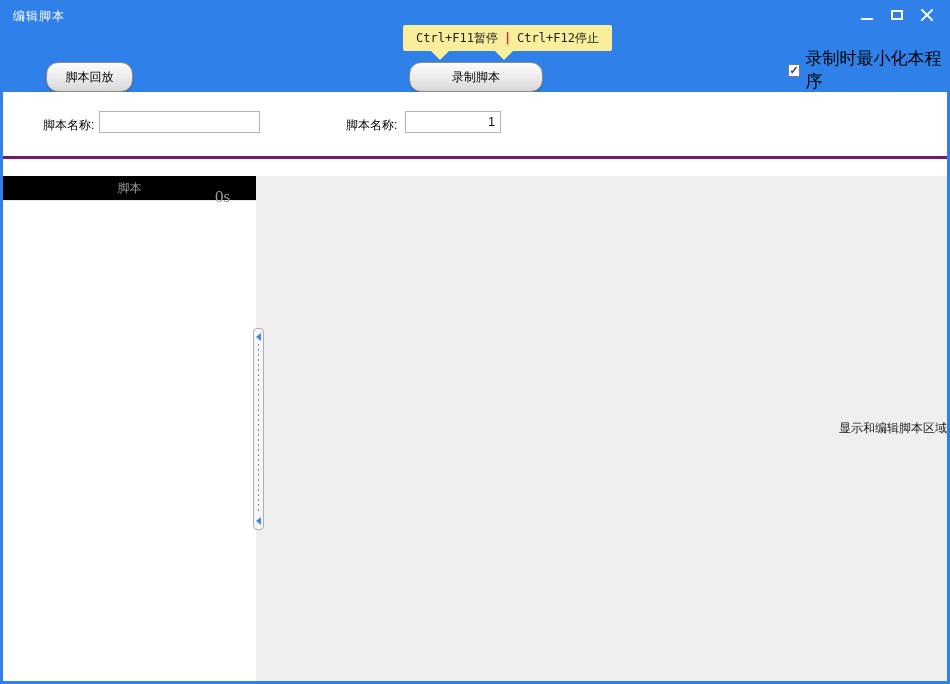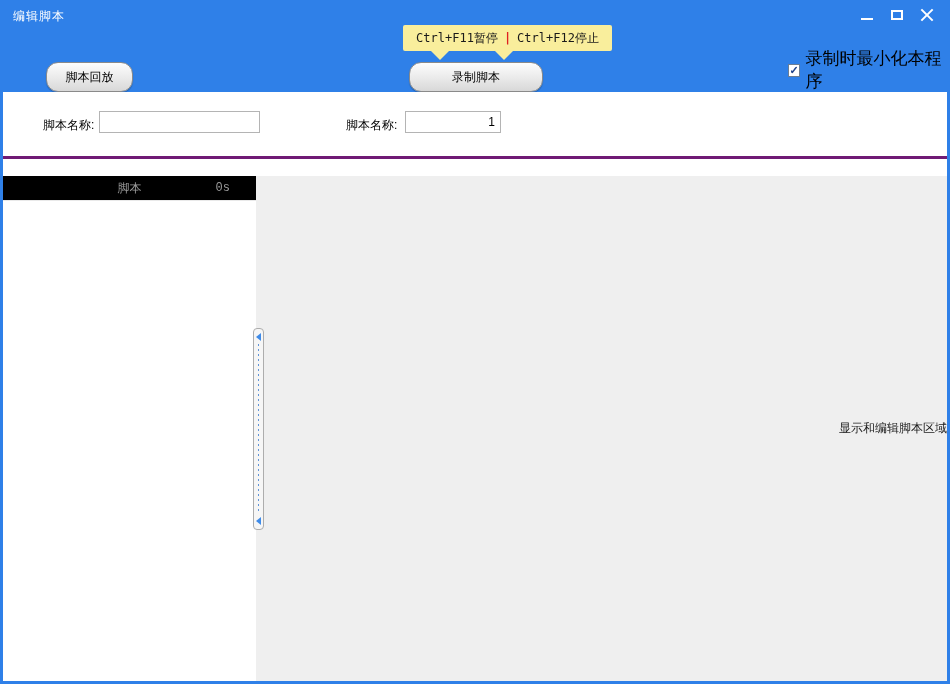--- a/index.html
+++ b/index.html
@@ -128,23 +128,23 @@
     flex: none;
   }
   .left-panel-header {
     height: 25px; background: #000000;
     border-bottom: 1px solid #e9e9e9;
     position: relative;
     display: flex; align-items: center; justify-content: center;
   }
   .left-panel-title { font-size: 12px; color: #9b9b9b; }
   .left-panel-duration {
-    position: absolute; right: 26px; top: 5px;
-    font-size: 12px; color: #9b9b9b;
-    font-family: Liberation Mono, monospace;
+    position: absolute; right: 26px; top: 11px;
+    font-size: 17px; color: #9b9b9b;
+    font-family: Liberation Serif, serif;
   }
   .main-panel {
     flex: 1; background: #efefef;
     display: flex; align-items: center; justify-content: flex-end;
   }
   .editor-placeholder { font-size: 12px; color: #1a1a1a; }
 
   
   .splitter {
     position: absolute; left: 250px; top: 152px;

